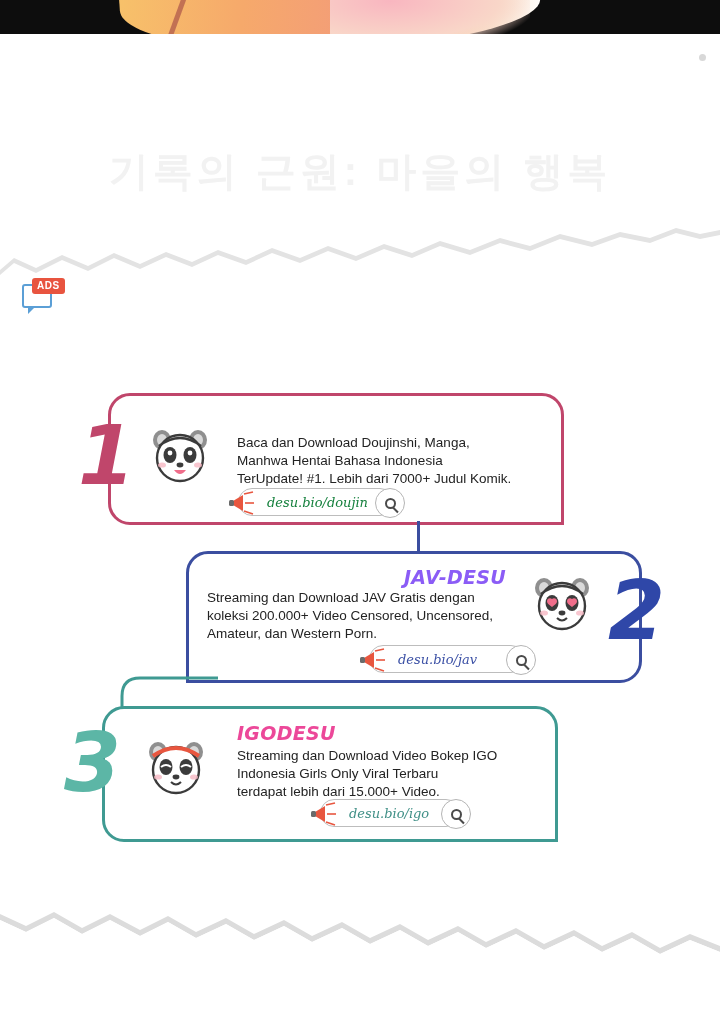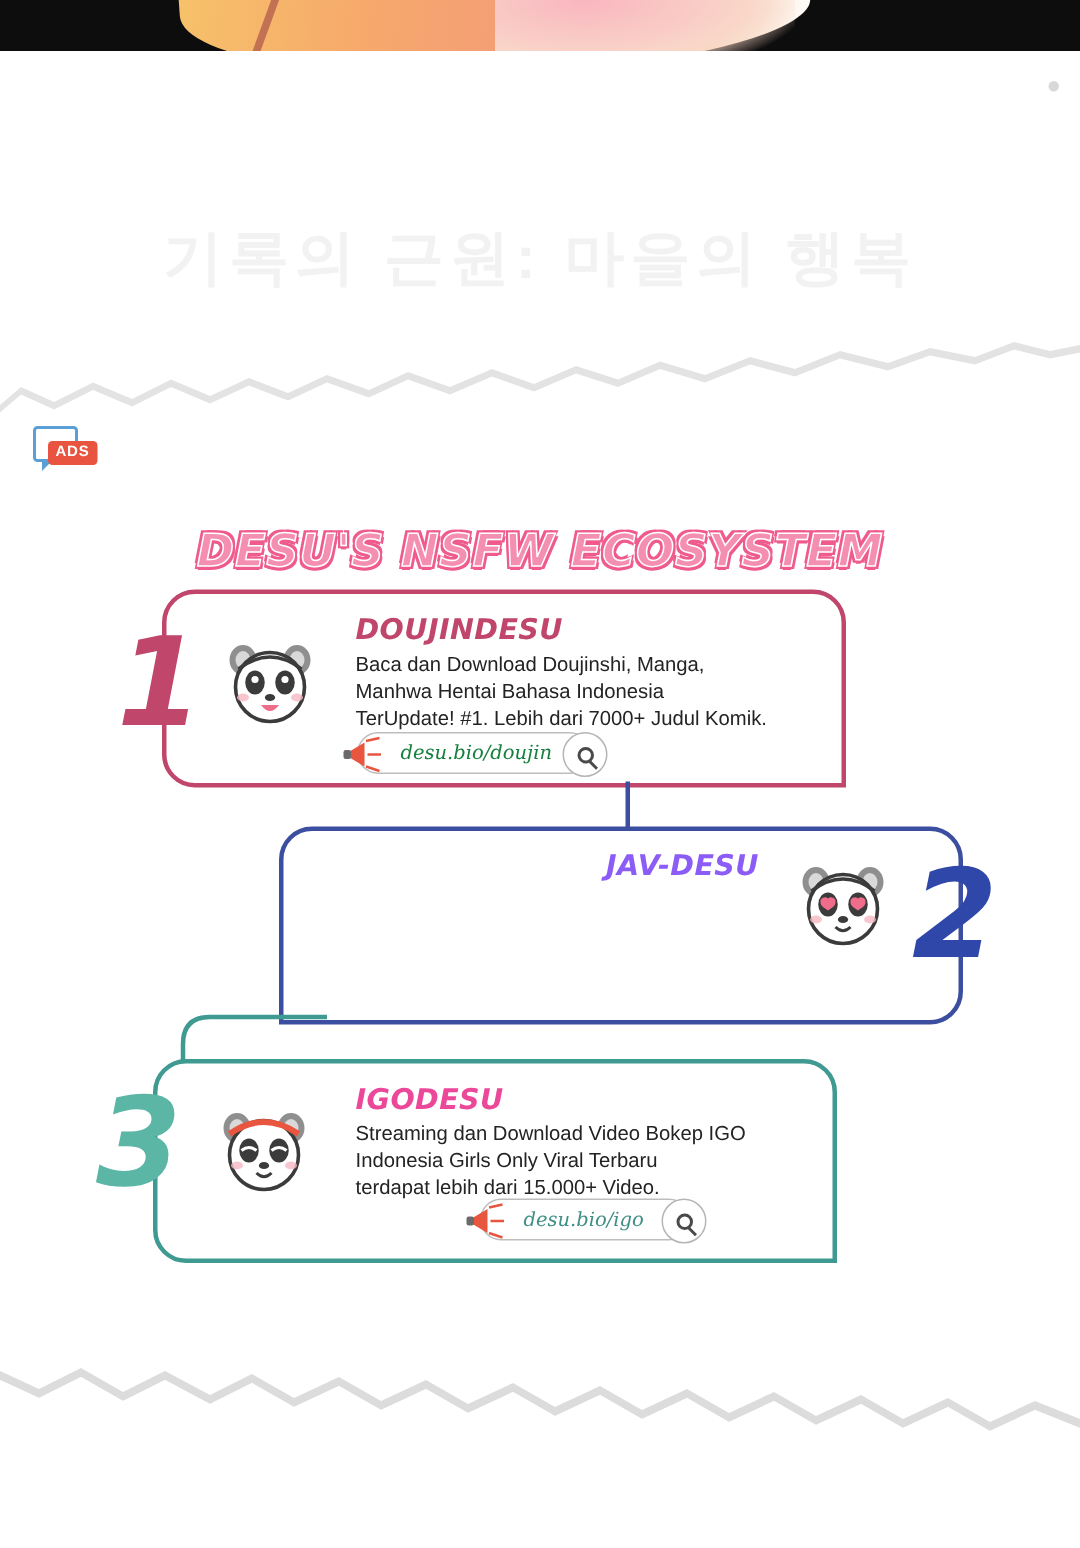--- a/index.html
+++ b/index.html
@@ -111,21 +111,21 @@
   .ads-bubble:after {
     content: "";
     position: absolute;
     left: 4px; bottom: -8px;
     width: 0; height: 0;
     border-left: 7px solid #5b9fd6;
     border-bottom: 7px solid transparent;
   }
   .ads-label {
     position: absolute;
-    left: 10px; top: 16px;
+    left: 10px; top: 0;
     background: #e8543f;
     color: #ffffff;
     font-size: 10px;
     font-weight: bold;
     padding: 2px 5px 3px 5px;
     border-radius: 3px;
     letter-spacing: .5px;
   }
 
   
@@ -306,21 +306,20 @@
   <svg class="torn-upper" viewBox="0 0 720 70" preserveAspectRatio="none">
     <path d="M0,0 L720,0 L720,22 L700,26 L676,20 L650,30 L620,24 L592,34 L560,26 L530,38 L500,30 L470,42 L440,33 L412,45 L384,36 L356,48 L328,38 L300,50 L272,40 L246,52 L218,42 L192,54 L166,44 L140,56 L114,45 L88,58 L62,47 L36,60 L14,50 L0,62 Z" fill="#ffffff"></path>
     <path d="M0,62 L14,50 L36,60 L62,47 L88,58 L114,45 L140,56 L166,44 L192,54 L218,42 L246,52 L272,40 L300,50 L328,38 L356,48 L384,36 L412,45 L440,33 L470,42 L500,30 L530,38 L560,26 L592,34 L620,24 L650,30 L676,20 L700,26 L720,22 L720,27 L700,31 L676,25 L650,35 L620,29 L592,39 L560,31 L530,43 L500,35 L470,47 L440,38 L412,50 L384,41 L356,53 L328,43 L300,55 L272,45 L246,57 L218,47 L192,59 L166,49 L140,61 L114,50 L88,63 L62,52 L36,65 L14,55 L0,67 Z" fill="#e3e3e3"></path>
   </svg>
 
   <div class="ads-badge">
     <div class="ads-bubble"></div>
     <div class="ads-label">ADS</div>
   </div>
 
-  <div class="eco-title">DESU'S NSFW ECOSYSTEM</div>
 
   <div class="card card-1"></div>
   <div class="big-num num-1">1</div>
 
   <svg class="panda panda-1" viewBox="0 0 64 64">
     <ellipse cx="14" cy="16" rx="9" ry="10" fill="#8f8f8f"></ellipse>
     <ellipse cx="50" cy="16" rx="9" ry="10" fill="#8f8f8f"></ellipse>
     <ellipse cx="14" cy="16" rx="5" ry="6" fill="#d9d9d9"></ellipse>
     <ellipse cx="50" cy="16" rx="5" ry="6" fill="#d9d9d9"></ellipse>
     <circle cx="32" cy="34" r="23" fill="#ffffff" stroke="#3b3b3b" stroke-width="2.4"></circle>
@@ -328,21 +327,20 @@
     <ellipse cx="22" cy="31" rx="6.5" ry="8" fill="#3b3b3b"></ellipse>
     <ellipse cx="42" cy="31" rx="6.5" ry="8" fill="#3b3b3b"></ellipse>
     <circle cx="22" cy="29" r="2.4" fill="#ffffff"></circle>
     <circle cx="42" cy="29" r="2.4" fill="#ffffff"></circle>
     <ellipse cx="32" cy="41" rx="3.4" ry="2.4" fill="#3b3b3b"></ellipse>
     <path d="M26 46 Q32 54 38 46 Z" fill="#ef6d8a"></path>
     <ellipse cx="14" cy="41" rx="4" ry="2.6" fill="#f6b8c3" opacity=".8"></ellipse>
     <ellipse cx="50" cy="41" rx="4" ry="2.6" fill="#f6b8c3" opacity=".8"></ellipse>
   </svg>
 
-  <div class="card-title title-1">DOUJINDESU</div>
   <div class="card-desc desc-1">Baca dan Download Doujinshi, Manga,
 Manhwa Hentai Bahasa Indonesia
 TerUpdate! #1. Lebih dari 7000+ Judul Komik.</div>
 
   <div class="pill pill-1">
     <svg class="megaphone" viewBox="0 0 30 26">
       <path d="M6 11 L16 5 L16 21 L6 15 Z" fill="#e8563f"></path>
       <rect x="2" y="10" width="5" height="6" rx="1.5" fill="#6a6a6a"></rect>
       <path d="M17 4 L26 2" stroke="#e8563f" stroke-width="1.6"></path>
       <path d="M18 13 L27 13" stroke="#e8563f" stroke-width="1.6"></path>
@@ -370,21 +368,37 @@
     <ellipse cx="42" cy="31" rx="6.5" ry="8" fill="#3b3b3b"></ellipse>
     <path d="M22 27 a3 3 0 0 1 5 2.6 c0 2-2.4 3.6-5 5.4 c-2.6-1.8-5-3.4-5-5.4 a3 3 0 0 1 5-2.6 z" fill="#ef6d8a"></path>
     <path d="M42 27 a3 3 0 0 1 5 2.6 c0 2-2.4 3.6-5 5.4 c-2.6-1.8-5-3.4-5-5.4 a3 3 0 0 1 5-2.6 z" fill="#ef6d8a"></path>
     <ellipse cx="32" cy="41" rx="3.4" ry="2.4" fill="#3b3b3b"></ellipse>
     <path d="M27 46 Q32 51 37 46" fill="none" stroke="#3b3b3b" stroke-width="2"></path>
     <ellipse cx="14" cy="41" rx="4" ry="2.6" fill="#f6b8c3" opacity=".8"></ellipse>
     <ellipse cx="50" cy="41" rx="4" ry="2.6" fill="#f6b8c3" opacity=".8"></ellipse>
   </svg>
 
   <div class="card-title title-2">JAV-DESU</div>
-
+  <div class="card-desc desc-2">Streaming dan Download JAV Gratis dengan
+koleksi 200.000+ Video Censored, Uncensored,
+Amateur, dan Western Porn.</div>
+
+  <div class="pill pill-2">
+    <svg class="megaphone" viewBox="0 0 30 26">
+      <path d="M6 11 L16 5 L16 21 L6 15 Z" fill="#e8563f"></path>
+      <rect x="2" y="10" width="5" height="6" rx="1.5" fill="#6a6a6a"></rect>
+      <path d="M17 4 L26 2" stroke="#e8563f" stroke-width="1.6"></path>
+      <path d="M18 13 L27 13" stroke="#e8563f" stroke-width="1.6"></path>
+      <path d="M17 21 L26 24" stroke="#e8563f" stroke-width="1.6"></path>
+    </svg>
+    <span class="pill-url">desu.bio/jav</span>
+    <span class="search-circle">
+      <span class="lens"></span>
+    </span>
+  </div>
 
   <svg style="position:absolute;left:100px;top:676px;width:120px;height:40px;" viewBox="0 0 120 40">
     <path d="M118 2 L40 2 Q22 2 22 20 L22 40" fill="none" stroke="#3f9a92" stroke-width="3"></path>
   </svg>
 
   <div class="card card-3"></div>
   <div class="big-num num-3">3</div>
 
   <svg class="panda panda-3" viewBox="0 0 64 64">
     <ellipse cx="14" cy="16" rx="9" ry="10" fill="#8f8f8f"></ellipse>

